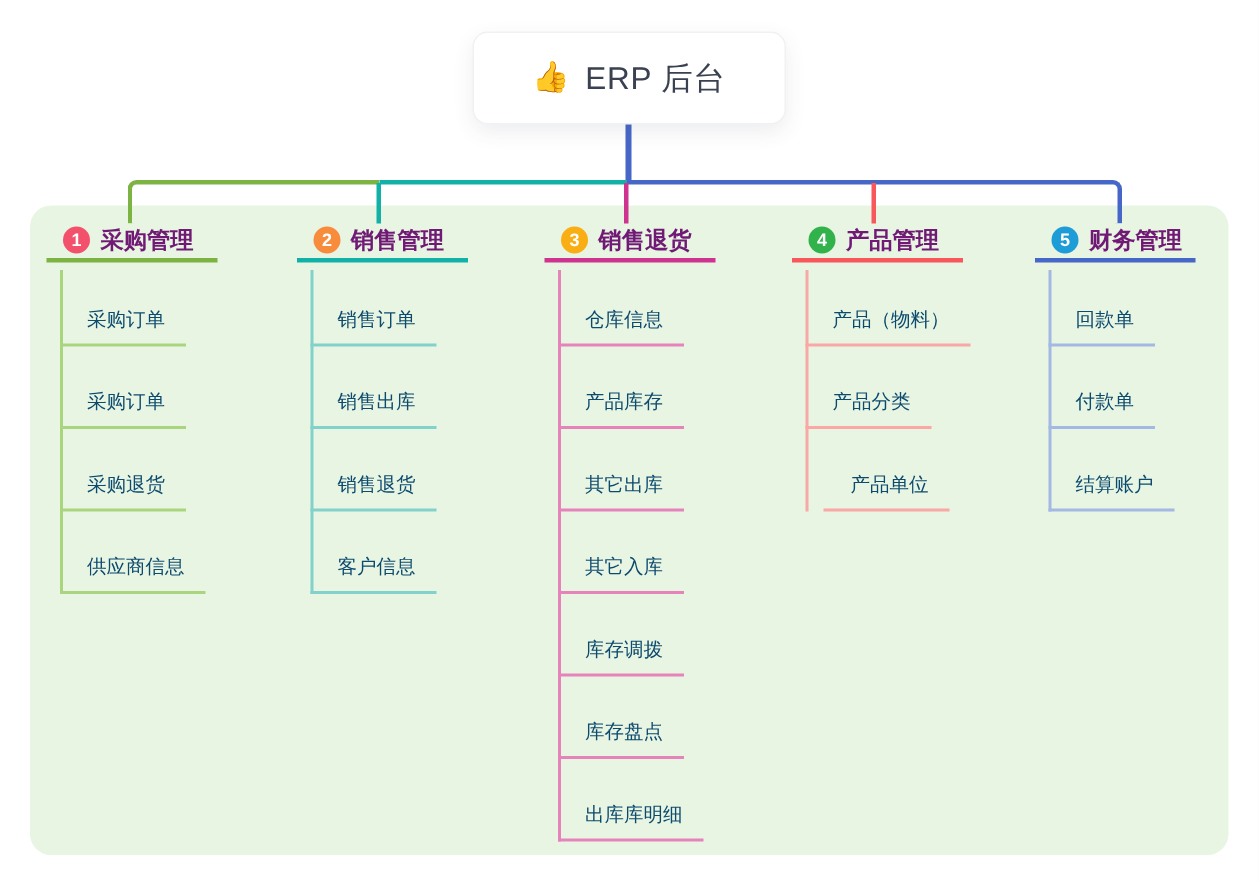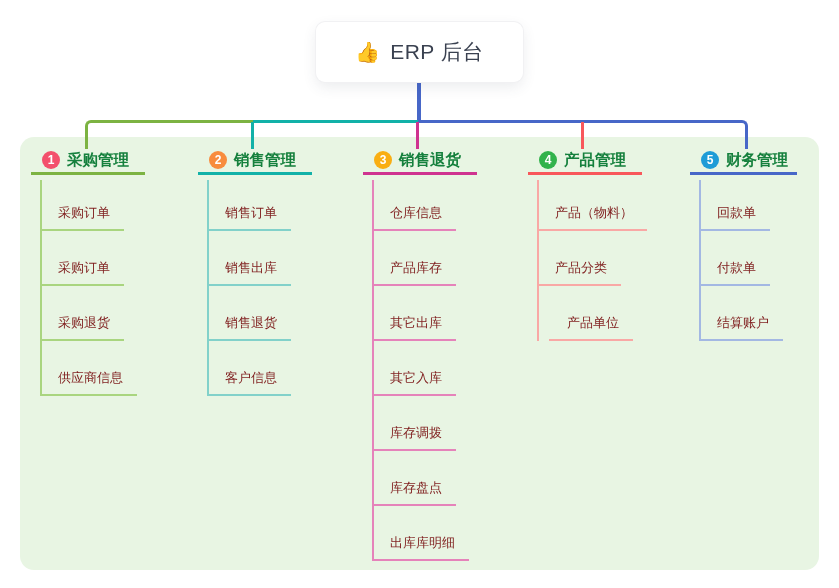--- a/index.html
+++ b/index.html
@@ -38,25 +38,25 @@
   .branch-header {
     position:absolute; top:0; left:0; height:27px; width:100%;
     border-bottom:3px solid; display:flex; align-items:center;
     padding-left:11px; gap:7px; cursor:pointer;
   }
   .badge {
     width:18px; height:18px; border-radius:50%; flex:0 0 18px;
     color:#fff; font-size:12px; font-weight:700;
     display:flex; align-items:center; justify-content:center; line-height:1;
   }
-  .branch-label { font-size:15.5px; font-weight:600; color:#15803d; white-space:nowrap; }
+  .branch-label { font-size:15.5px; font-weight:600; color:#701a75; white-space:nowrap; }
   .trunk { position:absolute; left:9px; top:32px; width:2px; }
   .child {
     position:absolute; left:9px; white-space:nowrap;
-    font-size:13px; line-height:20px; color:#7f1d1d;
+    font-size:13px; line-height:20px; color:#0c4a6e;
     padding:0 14px 6px 18px; border-bottom:2px solid; cursor:pointer;
   }
 </style>
 </head>
 <body>
 
 <div id="canvas">
 
   <div id="panel" style="background-color: rgb(232, 245, 227);"></div>
 

